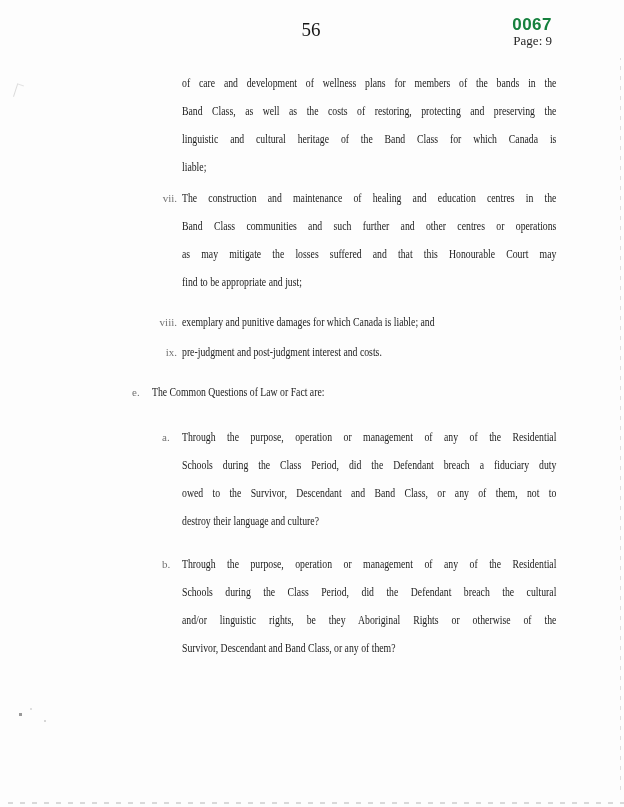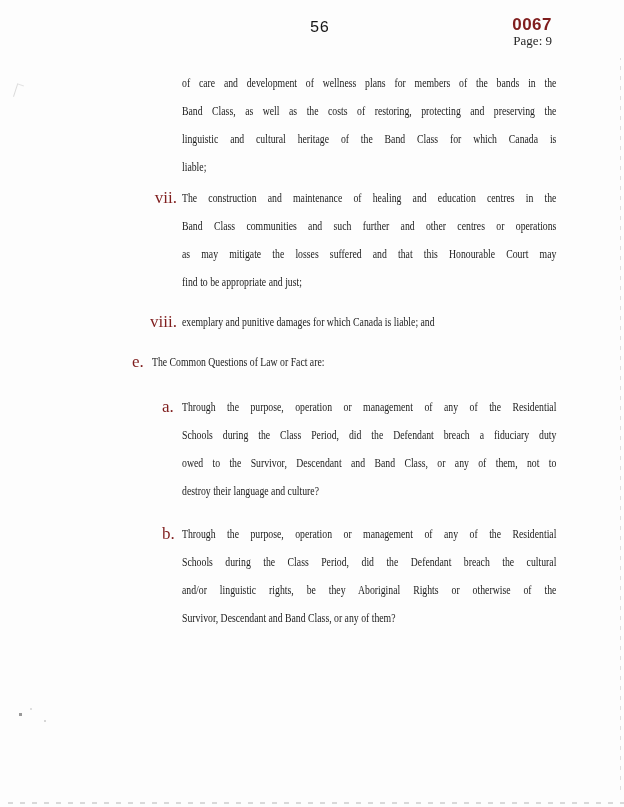--- a/index.html
+++ b/index.html
@@ -11,39 +11,39 @@
     overflow: hidden;
     font-family: "Liberation Serif", serif;
     color: #1b1b1b;
   }
   
   .page-num {
     position: absolute;
     top: 19px;
     left: 293px;
     width: 36px;
-    text-align: right;
-    font-family: Liberation Mono, monospace;
-    font-size: 16px;
+    text-align: center;
+    font-family: Liberation Serif, serif;
+    font-size: 19px;
     color: #161616;
   }
   .stamp-box {
     position: absolute;
     top: 16px;
     left: 440px;
     width: 112px;
     text-align: right;
   }
   .stamp-num {
     font-family: "Liberation Sans", sans-serif;
     font-weight: bold;
     font-size: 17px;
     line-height: 18px;
     letter-spacing: 0.5px;
-    color: #7f1d1d;
+    color: #15803d;
   }
   .stamp-page {
     font-size: 13px;
     line-height: 14px;
     margin-top: 0;
     color: #1f1f1f;
   }
   
   .doc-body {
     position: absolute;
@@ -69,22 +69,22 @@
     text-align: justify;
     text-align-last: left;
     white-space: nowrap;
   }
   .line.j { text-align-last: justify; white-space: normal; }
   .marker {
     position: absolute;
     top: 0;
     height: 28px;
     line-height: 28px;
-    font-size: 17px;
-    color: #7f1d1d;
+    font-size: 11px;
+    color: #737373;
   }
   .marker.right { right: calc(100% + 5px); white-space: nowrap; }
   .marker.left  { left: -20px; white-space: nowrap; }
   
   .edge-right {
     position: absolute;
     top: 58px;
     right: 3px;
     width: 1px;
     height: 732px;
@@ -162,20 +162,26 @@
           <div class="line j">as may mitigate the losses suffered and that this Honourable Court may</div>
           <div class="line">find to be appropriate and just;</div>
         </div>
       </div>
       <div class="block" style="margin-top: 12px;">
         <span class="marker right">viii.</span>
         <div class="lines">
           <div class="line">exemplary and punitive damages for which Canada is liable; and</div>
         </div>
       </div>
+      <div class="block" style="margin-top: 2px;">
+        <span class="marker right">ix.</span>
+        <div class="lines">
+          <div class="line">pre-judgment and post-judgment interest and costs.</div>
+        </div>
+      </div>
       <div class="block sub" style="margin-top: 12px;">
         <span class="marker left">e.</span>
         <div class="lines">
           <div class="line">The Common Questions of Law or Fact are:</div>
         </div>
       </div>
       <div class="block" style="margin-top: 17px;">
         <span class="marker left">a.</span>
         <div class="lines">
           <div class="line j">Through the purpose, operation or management of any of the Residential</div>

